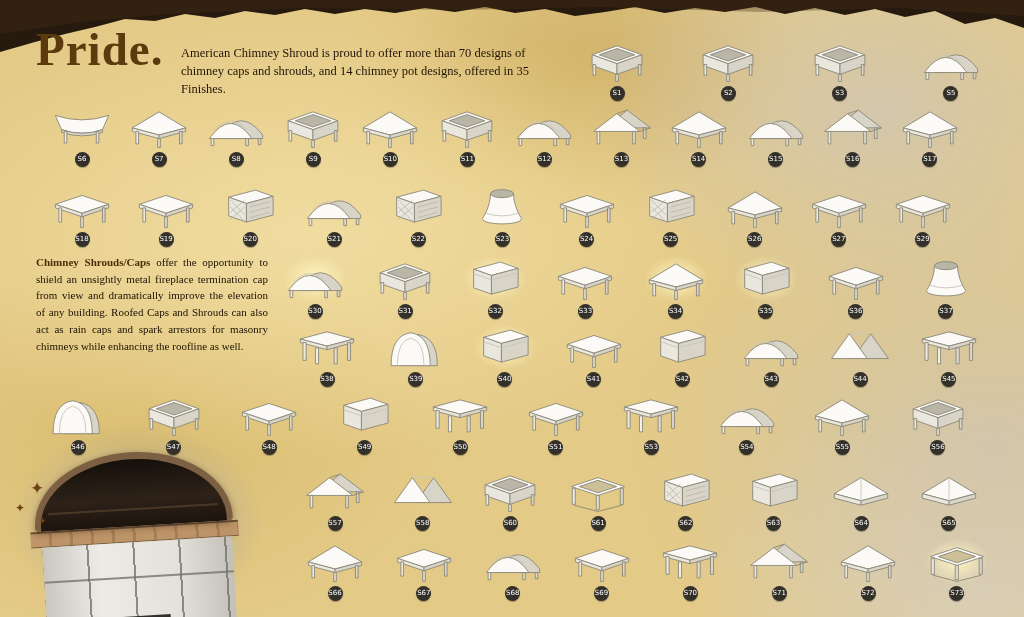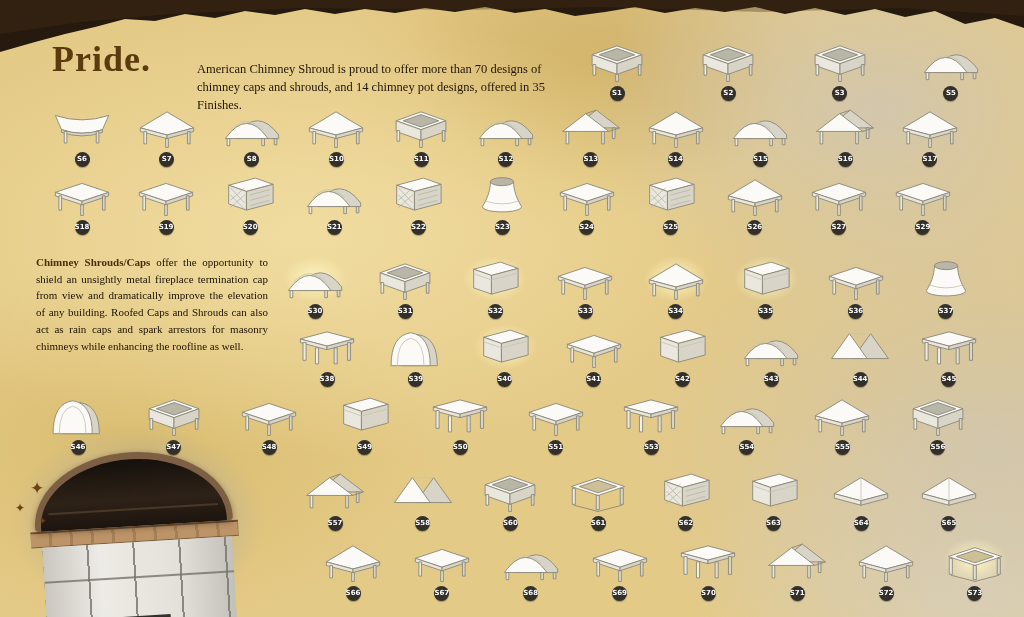--- a/index.html
+++ b/index.html
@@ -9,23 +9,23 @@
     background:
       radial-gradient(ellipse 420px 300px at 86% 18%, rgba(208,198,178,.85), transparent 70%),
       radial-gradient(ellipse 520px 420px at 97% 72%, rgba(206,196,176,.8), transparent 70%),
       radial-gradient(ellipse 620px 320px at 30% 38%, rgba(243,224,165,.85), transparent 70%),
       radial-gradient(ellipse 320px 220px at 55% 12%, rgba(212,180,98,.6), transparent 70%),
       radial-gradient(ellipse 420px 260px at 14% 72%, rgba(214,184,103,.75), transparent 70%),
       radial-gradient(ellipse 300px 200px at 60% 8%, rgba(130,92,45,.18), transparent 70%),
       radial-gradient(ellipse 420px 300px at 96% 96%, rgba(222,214,196,.8), transparent 70%),
       #e4ca87;}
   .torn-edge{position:absolute;top:0;left:0;width:1024px;height:70px;display:block;}
-  .title{position:absolute;left:36px;top:22px;margin:16px;font-size:36px;font-weight:600;
+  .title{position:absolute;left:36px;top:22px;margin:0;font-size:47px;font-weight:600;
          letter-spacing:1px;color:#5b3a0e;}
-  .intro{position:absolute;left:181px;top:44px;width:378px;margin:16px;font-size:12.5px;
+  .intro{position:absolute;left:181px;top:44px;width:378px;margin:0;font-size:12.5px;
          line-height:1.45;color:#221507;}
   .body-copy{position:absolute;left:36px;top:254px;width:232px;margin:0;font-size:11px;
          line-height:1.52;color:#1d1204;text-align:justify;}
   .body-copy b{color:#4a2f08;}
   .sky{position:absolute;left:10px;top:425px;width:256px;height:192px;
        background:radial-gradient(closest-side, rgba(168,165,158,.95), rgba(168,165,158,0));}
   .photo{position:absolute;left:36px;top:452px;width:202px;transform:rotate(-3.5deg);}
   .cap{position:relative;width:198px;height:74px;background:#7d5f43;
        border-radius:99px 99px 4px 4px / 70px 70px 4px 4px;overflow:hidden;
        box-shadow:0 2px 6px rgba(40,25,10,.4);}
@@ -40,21 +40,21 @@
        background:linear-gradient(90deg,#c9c7c0,#edebe5 30%,#e3e1d9 70%,#c2c0b8);}
   .shaft::before{content:'';position:absolute;inset:0;
        background:repeating-linear-gradient(90deg,transparent 0 44px,rgba(116,114,106,.8) 44px 46px);}
   .shaft-rule{position:absolute;left:0;right:0;top:34px;height:2px;background:rgba(116,114,106,.8);}
   .grille{position:absolute;bottom:0;left:50%;transform:translateX(-50%);
        width:58px;height:12px;background:#31302c;}
   .star{position:absolute;color:#6d4315;line-height:1;}
   .star.s1{left:30px;top:480px;font-size:17px;}
   .star.s2{left:15px;top:502px;font-size:12px;}
   .star.s3{left:39px;top:517px;font-size:9px;}
-  #catalog{position:absolute;inset:0;font-weight:bold;}
+  #catalog{position:absolute;inset:0;}
   .row{position:absolute;display:flex;justify-content:space-between;}
   .item{width:64px;display:flex;flex-direction:column;align-items:center;}
   .art{width:64px;height:46px;display:flex;align-items:center;justify-content:center;}
   .art svg{width:100%;height:100%;}
   .item.hl .art{background:radial-gradient(closest-side, rgba(255,247,195,.95), rgba(255,247,195,0));}
   .badge{margin-top:2px;width:15px;height:15px;border-radius:50%;background:#33302a;
        color:#fff;font-family:"DejaVu Sans",sans-serif;font-size:7px;line-height:15px;
        text-align:center;box-shadow:0 1px 1px rgba(0,0,0,.3);}
 </style>
 </head>
@@ -198,45 +198,61 @@
                 <rect x="61" y="38" width="3" height="7" fill="#d8d5c8"></rect>
               </g>
             </svg>
           </div>
           <div class="badge">S8</div>
         </div>
         <div class="item">
           <div class="art">
             <svg viewBox="0 0 72 50">
               <g stroke="#8a8678" stroke-width="1" stroke-linejoin="round">
-                <polygon points="6,26 36,8 66,26 36,34" fill="#fbfaf6"></polygon>
-                <polygon points="6,26 36,34 36,38 6,30" fill="#e9e7de"></polygon>
-                <polygon points="36,34 66,26 66,30 36,38" fill="#d8d5c8"></polygon>
-                <rect x="10" y="30" width="3" height="14" fill="#eceade"></rect>
-                <rect x="34.5" y="38" width="3" height="10" fill="#e0ddd0"></rect>
-                <rect x="59" y="30" width="3" height="14" fill="#d8d5c8"></rect>
-              </g>
-            </svg>
-          </div>
-          <div class="badge">S10</div>
-        </div>
-        <div class="item">
-          <div class="art">
-            <svg viewBox="0 0 72 50">
-              <g stroke="#8a8678" stroke-width="1" stroke-linejoin="round">
                 <polygon points="8,18 36,8 64,18 36,28" fill="#fbfaf6"></polygon>
                 <polygon points="16,18 36,11 56,18 36,25" fill="#b9b6a8"></polygon>
                 <polygon points="8,18 36,28 36,40 8,30" fill="#e9e7de"></polygon>
                 <polygon points="36,28 64,18 64,30 36,40" fill="#d8d5c8"></polygon>
                 <rect x="9" y="29" width="3" height="12" fill="#eceade"></rect>
                 <rect x="34.5" y="40" width="3" height="8" fill="#e0ddd0"></rect>
                 <rect x="60" y="29" width="3" height="12" fill="#d8d5c8"></rect>
               </g>
             </svg>
           </div>
+          <div class="badge">S9</div>
+        </div>
+        <div class="item">
+          <div class="art">
+            <svg viewBox="0 0 72 50">
+              <g stroke="#8a8678" stroke-width="1" stroke-linejoin="round">
+                <polygon points="6,26 36,8 66,26 36,34" fill="#fbfaf6"></polygon>
+                <polygon points="6,26 36,34 36,38 6,30" fill="#e9e7de"></polygon>
+                <polygon points="36,34 66,26 66,30 36,38" fill="#d8d5c8"></polygon>
+                <rect x="10" y="30" width="3" height="14" fill="#eceade"></rect>
+                <rect x="34.5" y="38" width="3" height="10" fill="#e0ddd0"></rect>
+                <rect x="59" y="30" width="3" height="14" fill="#d8d5c8"></rect>
+              </g>
+            </svg>
+          </div>
+          <div class="badge">S10</div>
+        </div>
+        <div class="item">
+          <div class="art">
+            <svg viewBox="0 0 72 50">
+              <g stroke="#8a8678" stroke-width="1" stroke-linejoin="round">
+                <polygon points="8,18 36,8 64,18 36,28" fill="#fbfaf6"></polygon>
+                <polygon points="16,18 36,11 56,18 36,25" fill="#b9b6a8"></polygon>
+                <polygon points="8,18 36,28 36,40 8,30" fill="#e9e7de"></polygon>
+                <polygon points="36,28 64,18 64,30 36,40" fill="#d8d5c8"></polygon>
+                <rect x="9" y="29" width="3" height="12" fill="#eceade"></rect>
+                <rect x="34.5" y="40" width="3" height="8" fill="#e0ddd0"></rect>
+                <rect x="60" y="29" width="3" height="12" fill="#d8d5c8"></rect>
+              </g>
+            </svg>
+          </div>
           <div class="badge">S11</div>
         </div>
         <div class="item">
           <div class="art">
             <svg viewBox="0 0 72 50">
               <g stroke="#8a8678" stroke-width="1" stroke-linejoin="round">
                 <path d="M18,34 Q42,2 66,34 L66,38 L18,38 Z" fill="#d8d5c8"></path>
                 <path d="M6,38 Q30,4 54,38 Z" fill="#fbfaf6"></path>
                 <path d="M12,28 Q30,10 48,28" fill="none" stroke="#c8c5b8"></path>
                 <rect x="8" y="38" width="3" height="8" fill="#eceade"></rect>
@@ -318,21 +334,21 @@
                 <polygon points="36,34 66,26 66,30 36,38" fill="#d8d5c8"></polygon>
                 <rect x="10" y="30" width="3" height="14" fill="#eceade"></rect>
                 <rect x="34.5" y="38" width="3" height="10" fill="#e0ddd0"></rect>
                 <rect x="59" y="30" width="3" height="14" fill="#d8d5c8"></rect>
               </g>
             </svg>
           </div>
           <div class="badge">S17</div>
         </div>
       </div>
-      <div class="row" style="left: 50px; top: 172px; width: 905px;">
+      <div class="row" style="left: 50px; top: 184px; width: 905px;">
         <div class="item">
           <div class="art">
             <svg viewBox="0 0 72 50">
               <g stroke="#8a8678" stroke-width="1" stroke-linejoin="round">
                 <polygon points="6,22 36,12 66,22 36,32" fill="#fbfaf6"></polygon>
                 <polygon points="6,22 36,32 36,36 6,26" fill="#e9e7de"></polygon>
                 <polygon points="36,32 66,22 66,26 36,36" fill="#d8d5c8"></polygon>
                 <rect x="10" y="26" width="3" height="16" fill="#eceade"></rect>
                 <rect x="34.5" y="36" width="3" height="12" fill="#e0ddd0"></rect>
                 <rect x="59" y="26" width="3" height="16" fill="#d8d5c8"></rect>
@@ -988,21 +1004,21 @@
                 <polygon points="6,28 36,10 66,28 36,36" fill="#fbfaf6"></polygon>
                 <polygon points="6,28 36,36 36,41 6,33" fill="#e9e7de"></polygon>
                 <polygon points="36,36 66,28 66,33 36,41" fill="#d8d5c8"></polygon>
                 <line x1="36" y1="10" x2="36" y2="36" stroke="#c8c5b8"></line>
               </g>
             </svg>
           </div>
           <div class="badge">S65</div>
         </div>
       </div>
-      <div class="row" style="left: 321px; top: 538px; width: 686px; align-items: center;">
+      <div class="row" style="left: 303px; top: 538px; width: 686px; align-items: center;">
         <div class="item">
           <div class="art">
             <svg viewBox="0 0 72 50">
               <g stroke="#8a8678" stroke-width="1" stroke-linejoin="round">
                 <polygon points="6,26 36,8 66,26 36,34" fill="#fbfaf6"></polygon>
                 <polygon points="6,26 36,34 36,38 6,30" fill="#e9e7de"></polygon>
                 <polygon points="36,34 66,26 66,30 36,38" fill="#d8d5c8"></polygon>
                 <rect x="10" y="30" width="3" height="14" fill="#eceade"></rect>
                 <rect x="34.5" y="38" width="3" height="10" fill="#e0ddd0"></rect>
                 <rect x="59" y="30" width="3" height="14" fill="#d8d5c8"></rect>

